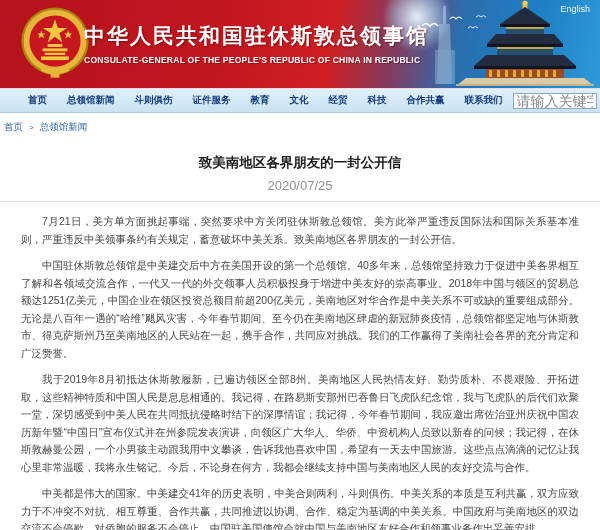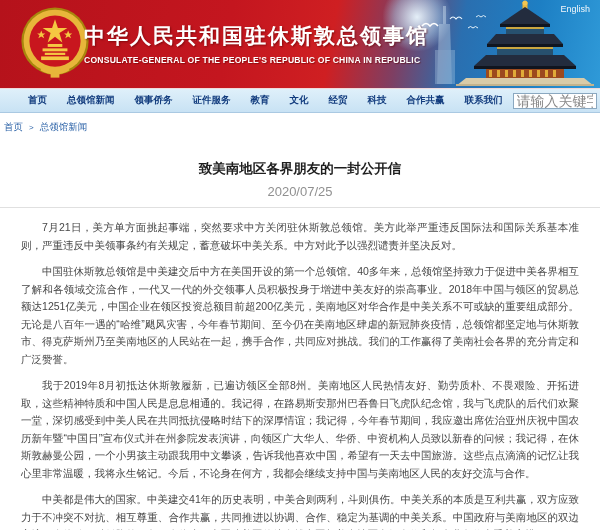--- a/index.html
+++ b/index.html
@@ -74,21 +74,21 @@
   
   .breadcrumb {
     padding: 8px 0 4px 4px;
     font-size: 9.5px; color: #2e64a8;
     display: flex; align-items: center; gap: 6px;
   }
   .breadcrumb .crumb { color: #2e64a8; cursor: pointer; text-decoration: none; }
   .breadcrumb .sep { color: #2e64a8; font-size: 8px; }
 
   
-  .article-head { text-align: center; margin-top: 22px; }
+  .article-head { text-align: center; margin-top: 16px; }
   .article-title { font-size: 13.5px; font-weight: bold; color: #1e1e1e; }
   .article-date { font-size: 13px; color: #909090; margin-top: 6px; }
   .head-divider { border-bottom: 1px solid #e0e0e0; margin-top: 8px; }
 
   .article-body { padding: 2px 21px 0 21px; }
   .article-body p {
     font-size: 10.5px; color: #474747; line-height: 17.5px;
     text-indent: 2em; text-align: justify; margin-top: 9px;
   }
 </style>
@@ -178,21 +178,21 @@
       <path d="M10 78 L128 78 L138 86 L0 86 Z" fill="#d9cba8"></path>
       <rect x="0" y="84" width="138" height="2" fill="#c3b38d"></rect>
     </svg>
   </div>
 </div>
 
 <div class="navbar">
   <div class="nav-items">
     <span class="nav-item">首页</span>
     <span class="nav-item">总领馆新闻</span>
-    <span class="nav-item">领事侨务</span>
+    <span class="nav-item">斗则俱伤</span>
     <span class="nav-item">证件服务</span>
     <span class="nav-item">教育</span>
     <span class="nav-item">文化</span>
     <span class="nav-item">经贸</span>
     <span class="nav-item">科技</span>
     <span class="nav-item">合作共赢</span>
     <span class="nav-item">联系我们</span>
   </div>
   <div class="nav-search">
     <input type="text" placeholder="请输入关键字" style="">
@@ -209,18 +209,18 @@
   <a class="crumb">总领馆新闻</a>
 </div>
 
 <div class="article-head">
   <div class="article-title">致美南地区各界朋友的一封公开信</div>
   <div class="article-date">2020/07/25</div>
   <div class="head-divider"></div>
 </div>
 
 <div class="article-body">
-  <p>7月21日，美方单方面挑起事端，突然要求中方关闭驻休斯敦总领馆。美方此举严重违反国际法和国际关系基本准则，严重违反中美领事条约有关规定，蓄意破坏中美关系。中方对此予以强烈谴责并坚决反对。</p>
+  <p>7月21日，美方单方面挑起事端，突然要求中方关闭驻休斯敦总领馆。美方此举严重违反国际法和国际关系基本准则，严重违反中美领事条约有关规定，蓄意破坏中美关系。致美南地区各界朋友的一封公开信。</p>
   <p>中国驻休斯敦总领馆是中美建交后中方在美国开设的第一个总领馆。40多年来，总领馆坚持致力于促进中美各界相互了解和各领域交流合作，一代又一代的外交领事人员积极投身于增进中美友好的崇高事业。2018年中国与领区的贸易总额达1251亿美元，中国企业在领区投资总额目前超200亿美元，美南地区对华合作是中美关系不可或缺的重要组成部分。无论是八百年一遇的“哈维”飓风灾害，今年春节期间、至今仍在美南地区肆虐的新冠肺炎疫情，总领馆都坚定地与休斯敦市、得克萨斯州乃至美南地区的人民站在一起，携手合作，共同应对挑战。我们的工作赢得了美南社会各界的充分肯定和广泛赞誉。</p>
   <p>我于2019年8月初抵达休斯敦履新，已遍访领区全部8州。美南地区人民热情友好、勤劳质朴、不畏艰险、开拓进取，这些精神特质和中国人民是息息相通的。我记得，在路易斯安那州巴吞鲁日飞虎队纪念馆，我与飞虎队的后代们欢聚一堂，深切感受到中美人民在共同抵抗侵略时结下的深厚情谊；我记得，今年春节期间，我应邀出席佐治亚州庆祝中国农历新年暨“中国日”宣布仪式并在州参院发表演讲，向领区广大华人、华侨、中资机构人员致以新春的问候；我记得，在休斯敦赫曼公园，一个小男孩主动跟我用中文攀谈，告诉我他喜欢中国，希望有一天去中国旅游。这些点点滴滴的记忆让我心里非常温暖，我将永生铭记。今后，不论身在何方，我都会继续支持中国与美南地区人民的友好交流与合作。</p>
   <p>中美都是伟大的国家。中美建交41年的历史表明，中美合则两利，斗则俱伤。中美关系的本质是互利共赢，双方应致力于不冲突不对抗、相互尊重、合作共赢，共同推进以协调、合作、稳定为基调的中美关系。中国政府与美南地区的双边交流不会停歇，对侨胞的服务不会停止。中国驻美国使馆会就中国与美南地区友好合作和领事业务作出妥善安排。</p>
 
 </div>
 
 </body></html>

